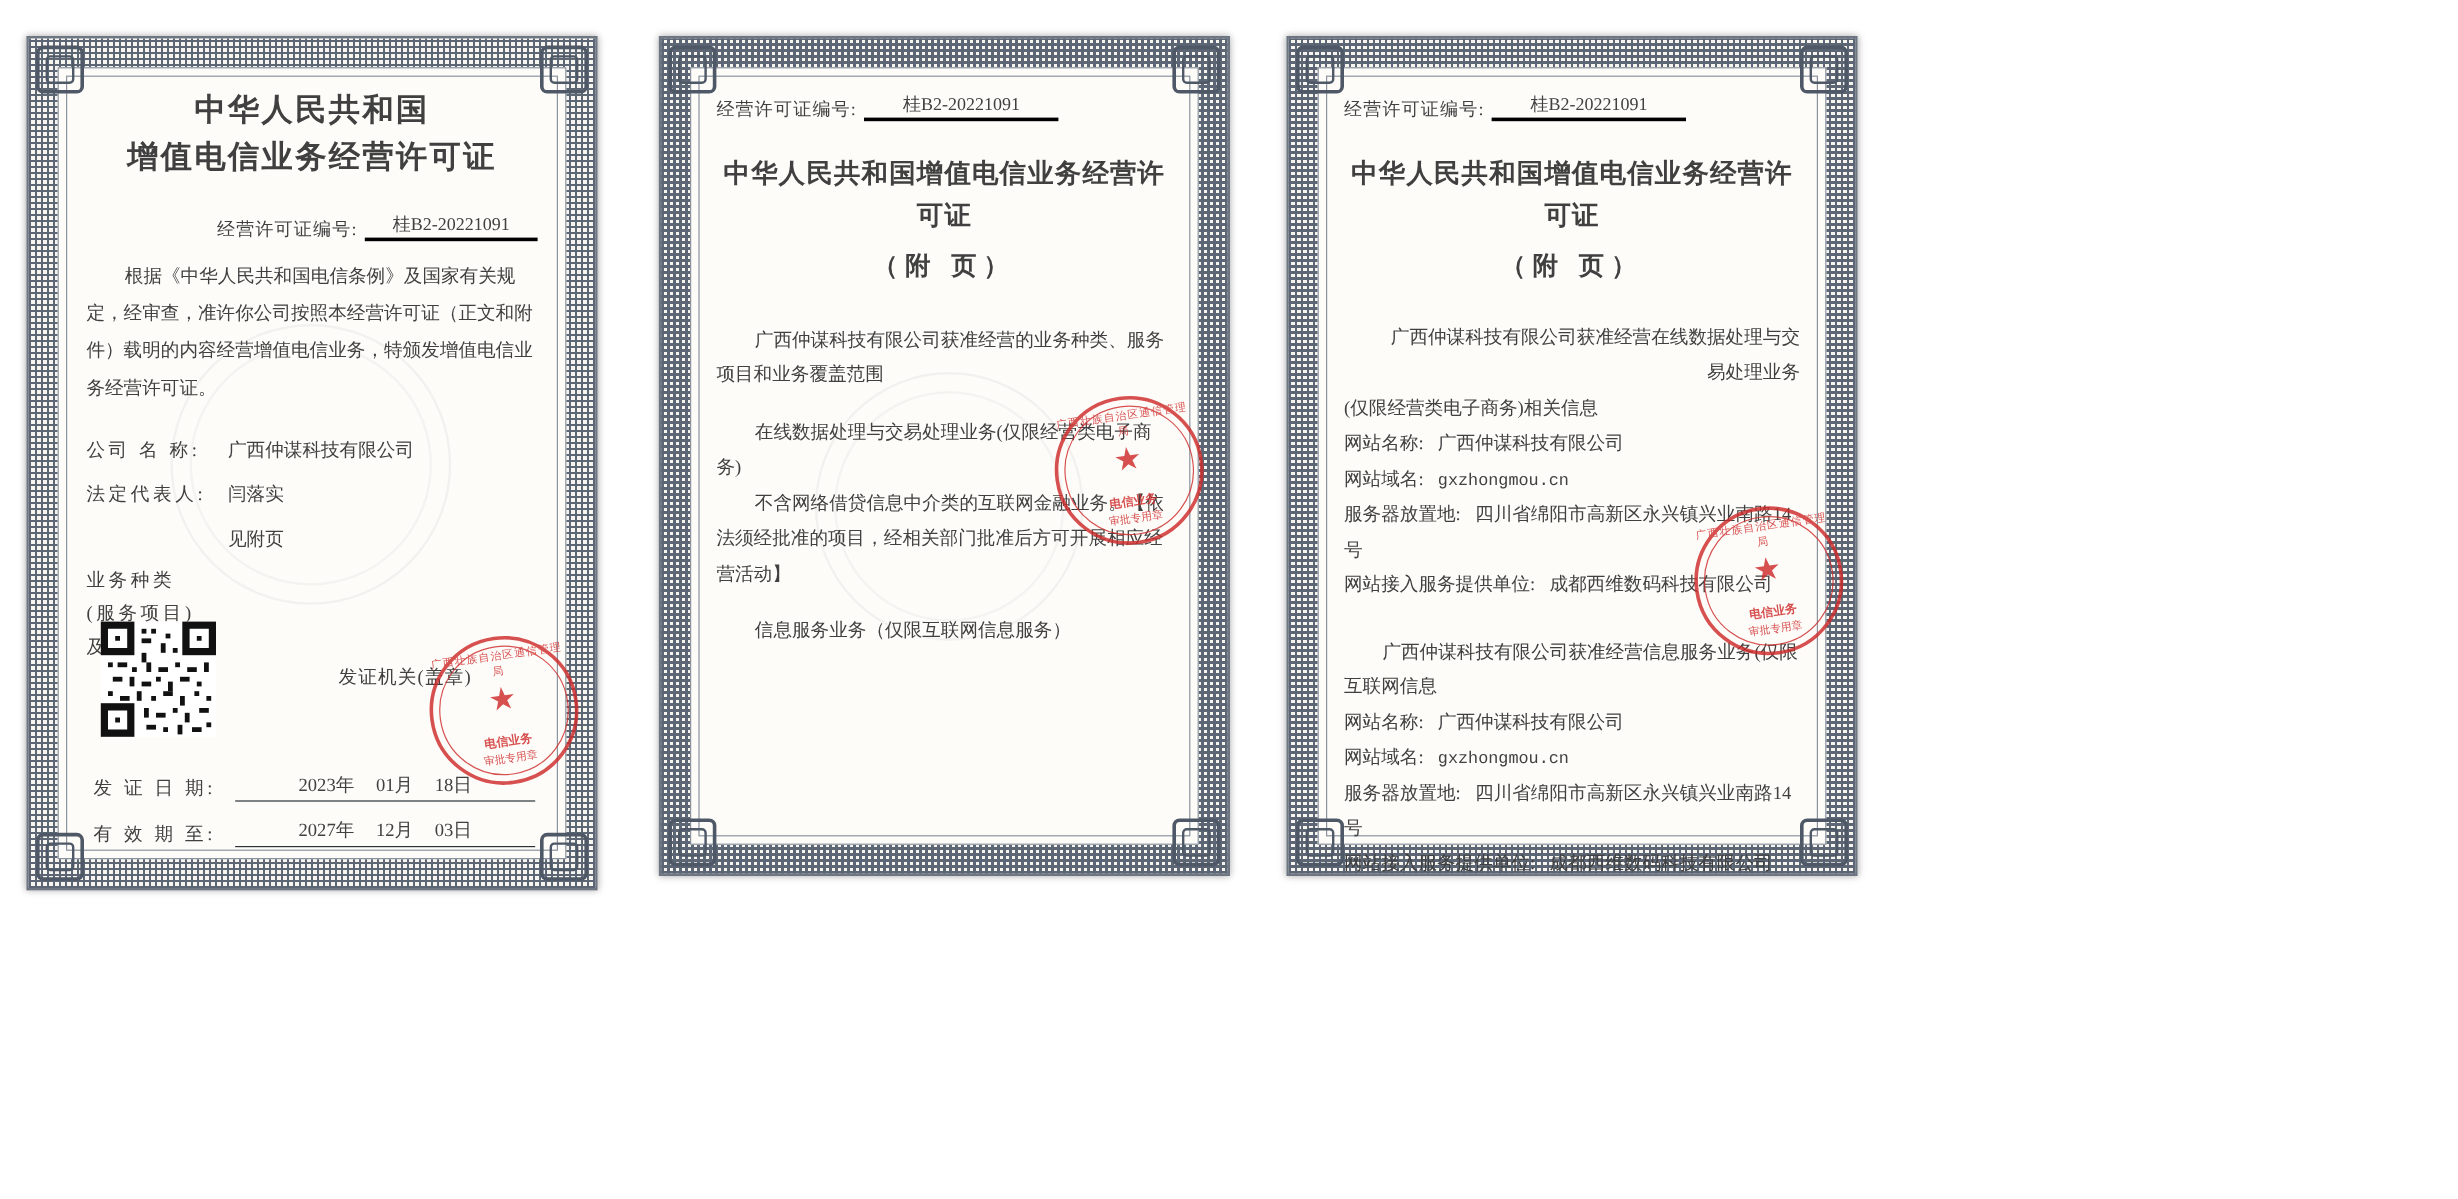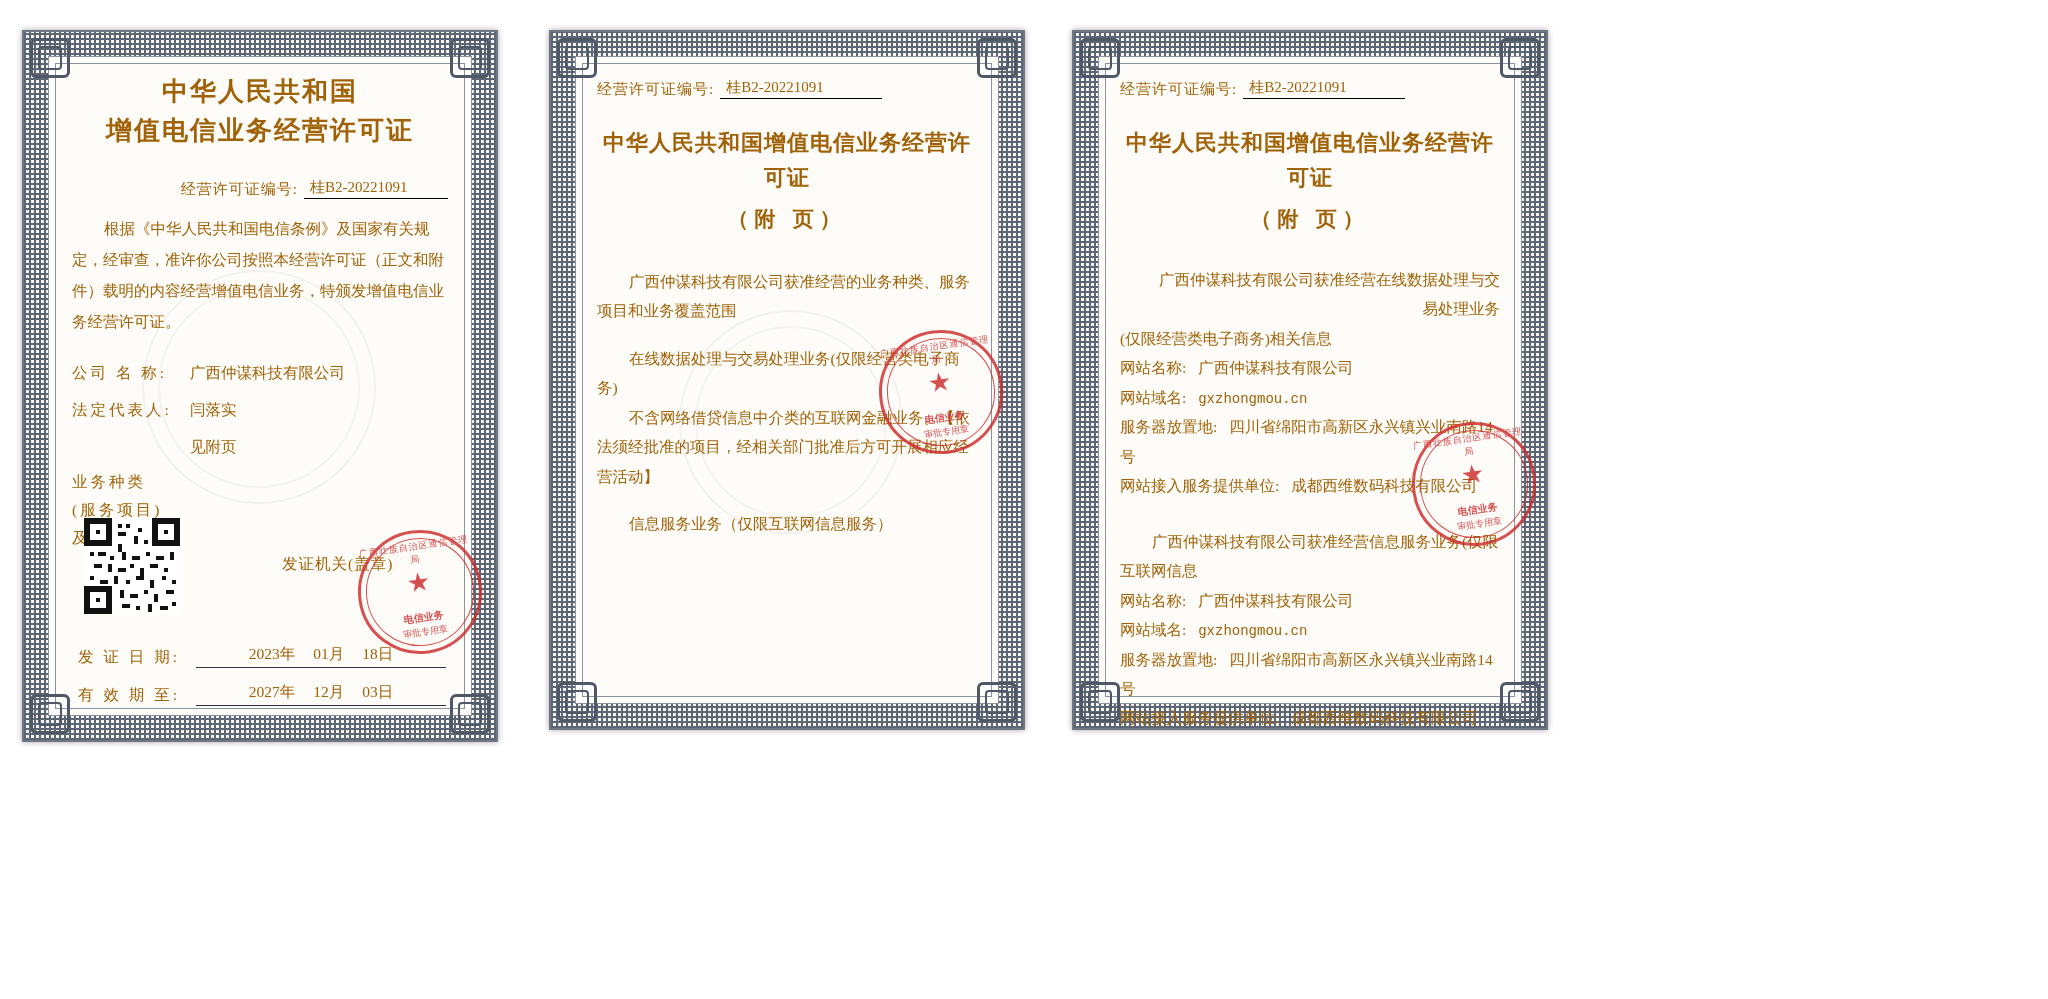--- a/index.html
+++ b/index.html
@@ -39,38 +39,38 @@
     position:absolute;width:34px;height:34px;
     border:3px solid #4e5866;
     border-radius:6px;
     background:transparent;
   }
   .corner:after{
     content:"";position:absolute;inset:5px;
     border:2px solid #4e5866;border-radius:4px;
   }
 
-  .content{position:absolute;color:#a16207;}
+  .content{position:absolute;color:#404040;}
 
   .title1{
     text-align:center;font-size:26px;font-weight:bold;letter-spacing:2px;line-height:1.5;
   }
   .title2{
     text-align:center;font-size:22px;font-weight:bold;letter-spacing:1px;line-height:1.6;
   }
   .subtitle{
     text-align:center;font-size:21px;font-weight:bold;letter-spacing:6px;line-height:1.6;
   }
   .row-num{
     font-size:15px;display:flex;align-items:flex-end;gap:6px;
   }
   .label{font-size:15px;letter-spacing:1px;white-space:nowrap;}
   .val{font-size:15px;}
   .underline{
-    border-bottom:1px solid #000000;min-width:150px;text-align:left;padding:0 6px 1px 6px;
+    border-bottom:3px solid #000000;min-width:150px;text-align:center;padding:0 6px 1px 6px;
   }
   .para{font-size:15.5px;line-height:2.0;text-indent:0;}
   .indent{text-indent:32px;}
 
   .field{display:flex;align-items:flex-start;margin-bottom:16px;font-size:15.5px;}
   .field .fl{width:118px;letter-spacing:3px;white-space:nowrap;}
   .field .fv{flex:1;}
 
   .datefield{display:flex;align-items:flex-end;font-size:15.5px;margin-bottom:14px;}
   .datefield .fl{width:118px;letter-spacing:3px;white-space:nowrap;}

